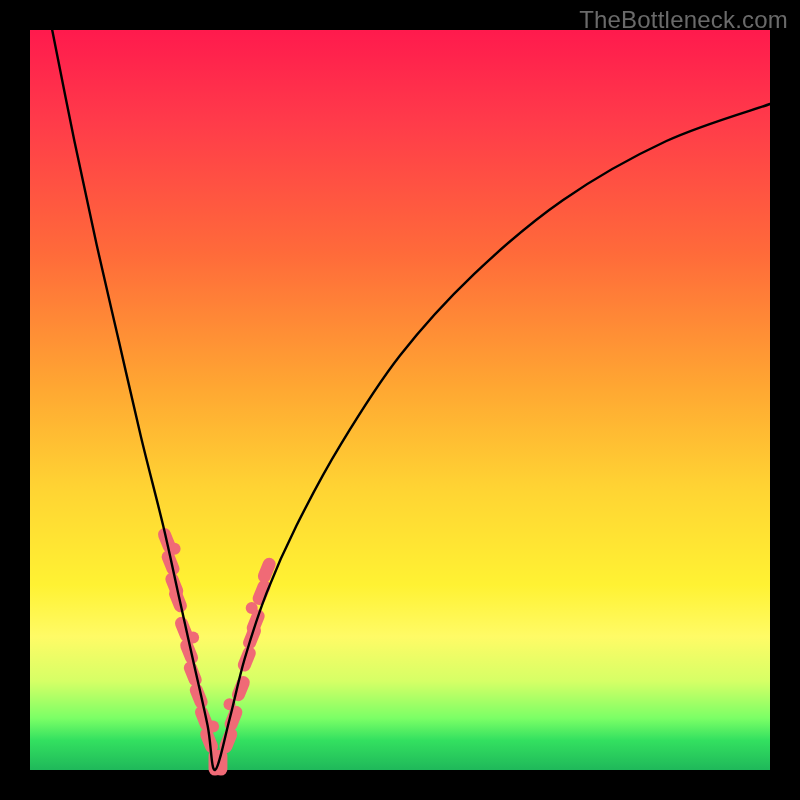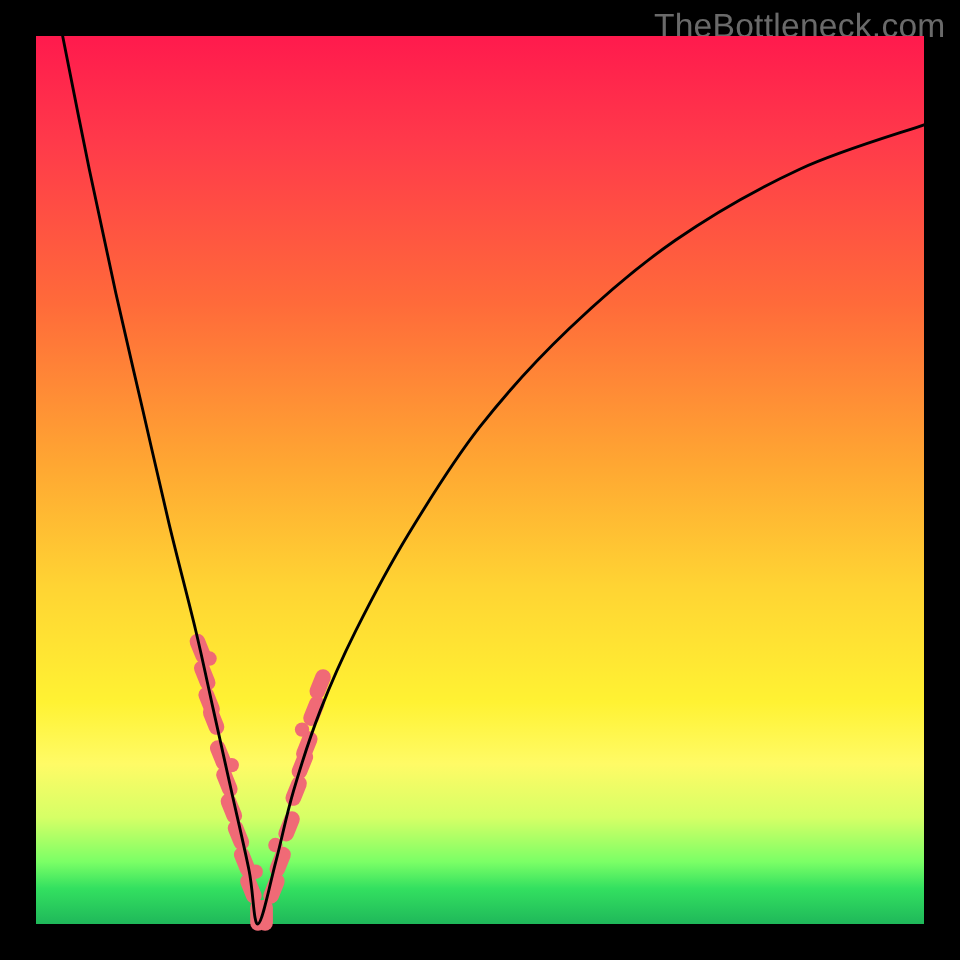--- a/index.html
+++ b/index.html
@@ -39,21 +39,21 @@
       #7bff66 93%,
       #33e060 96%,
       #1fb85a 100%
     );
   }
   .watermark {
     position: absolute;
     top: 6px;
     right: 12px;
     color: #6a6a6a;
-    font-size: 28px;
+    font-size: 24px;
     letter-spacing: 0.2px;
     font-weight: 500;
     user-select: none;
   }
   svg.curve {
     position: absolute;
     left: 0;
     top: 0;
     width: 740px;
     height: 740px;

